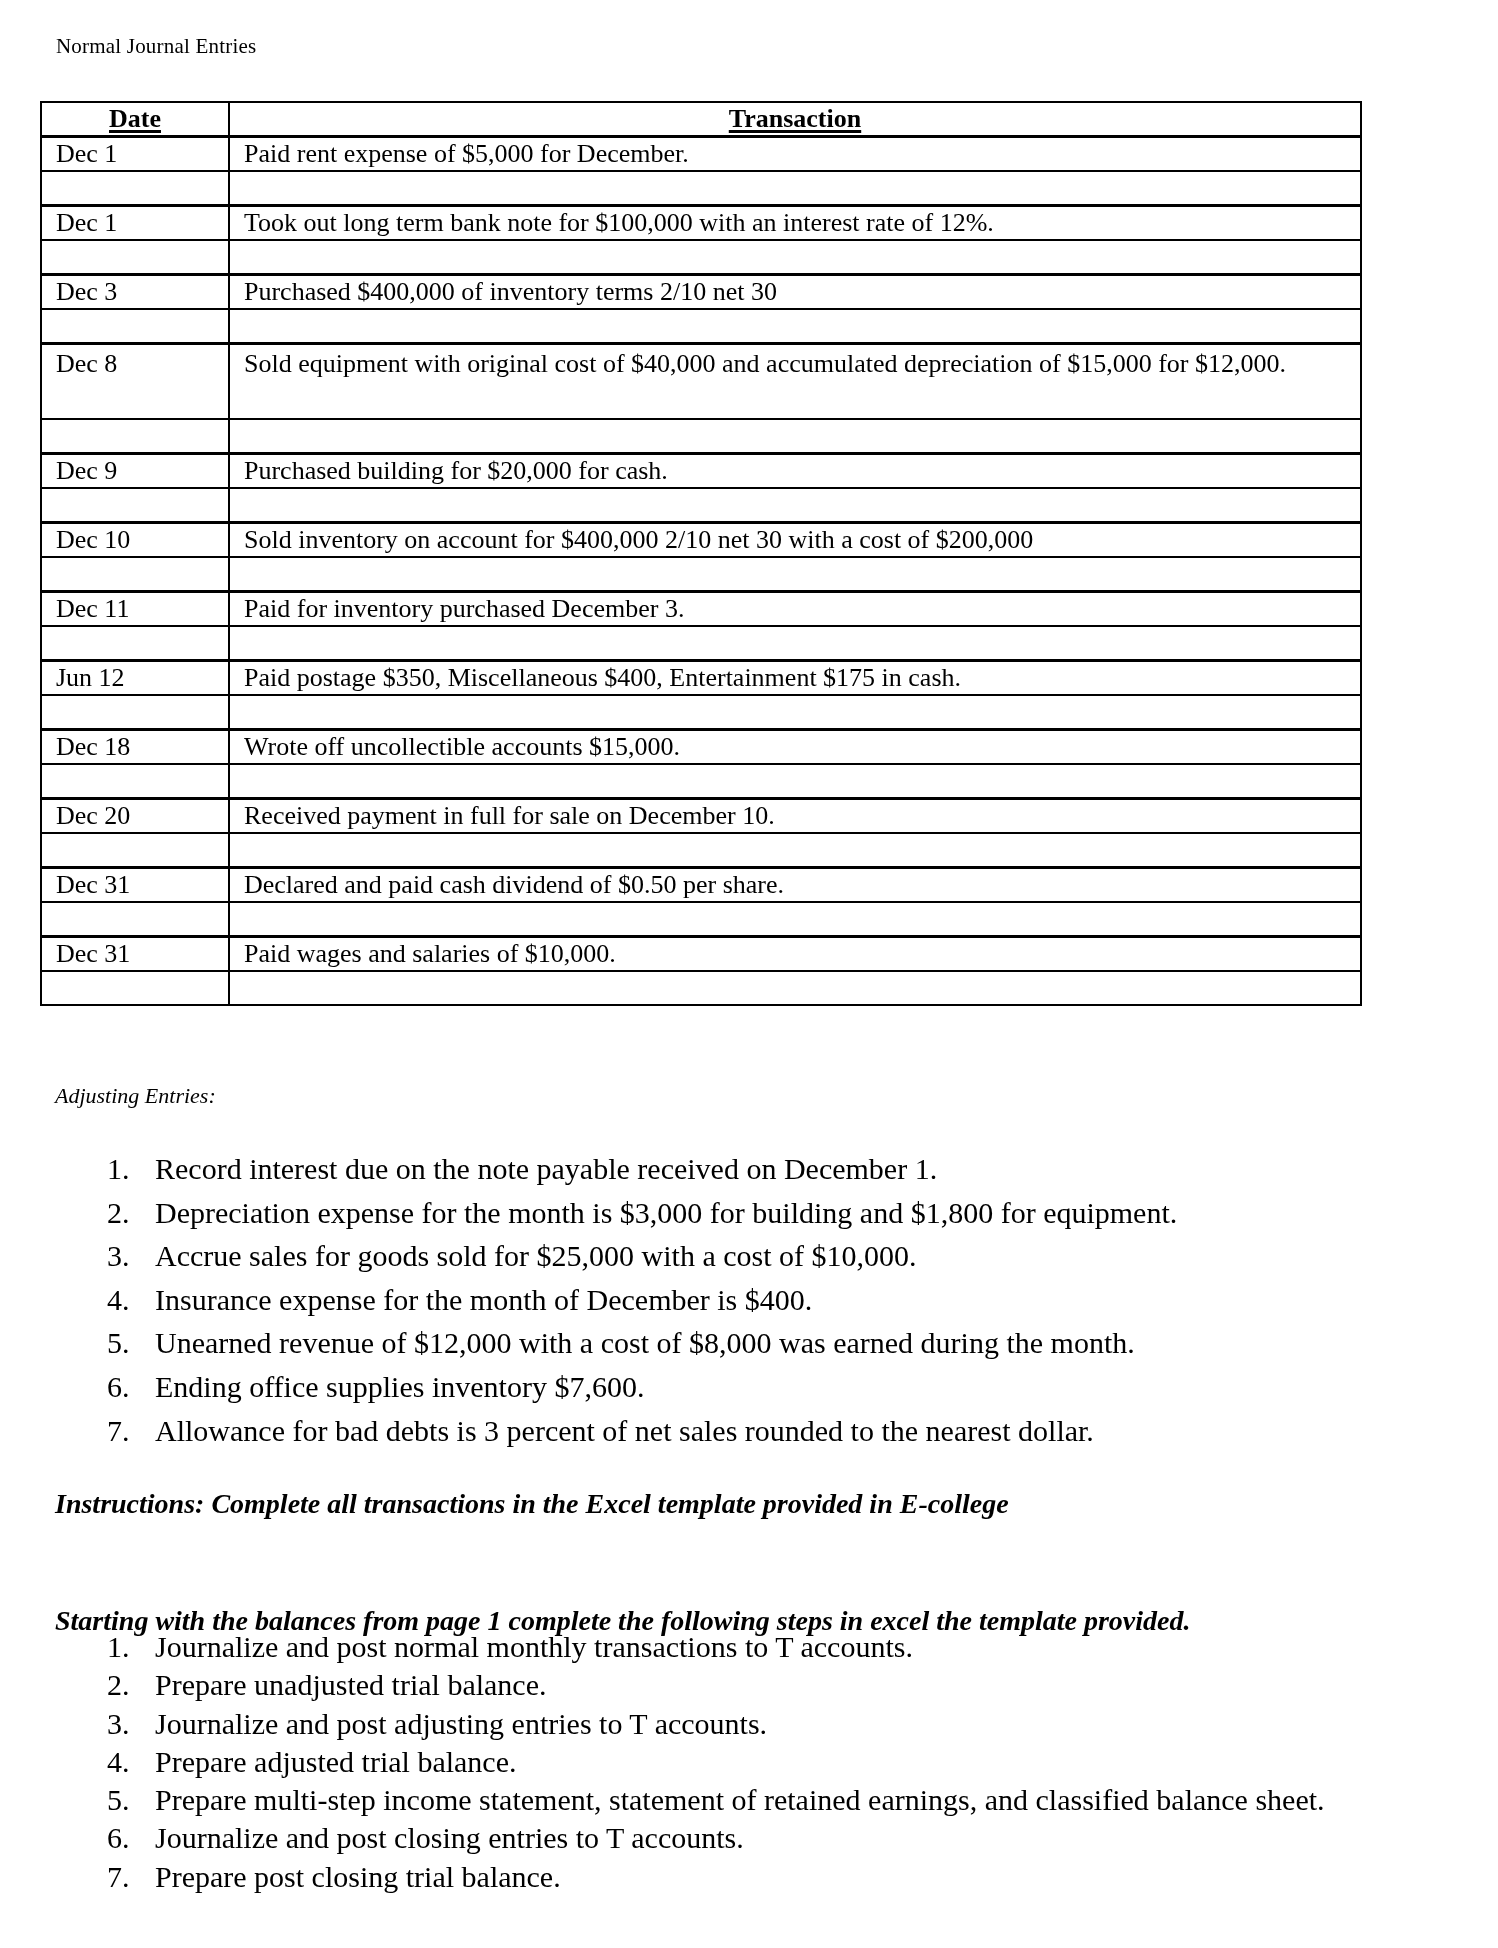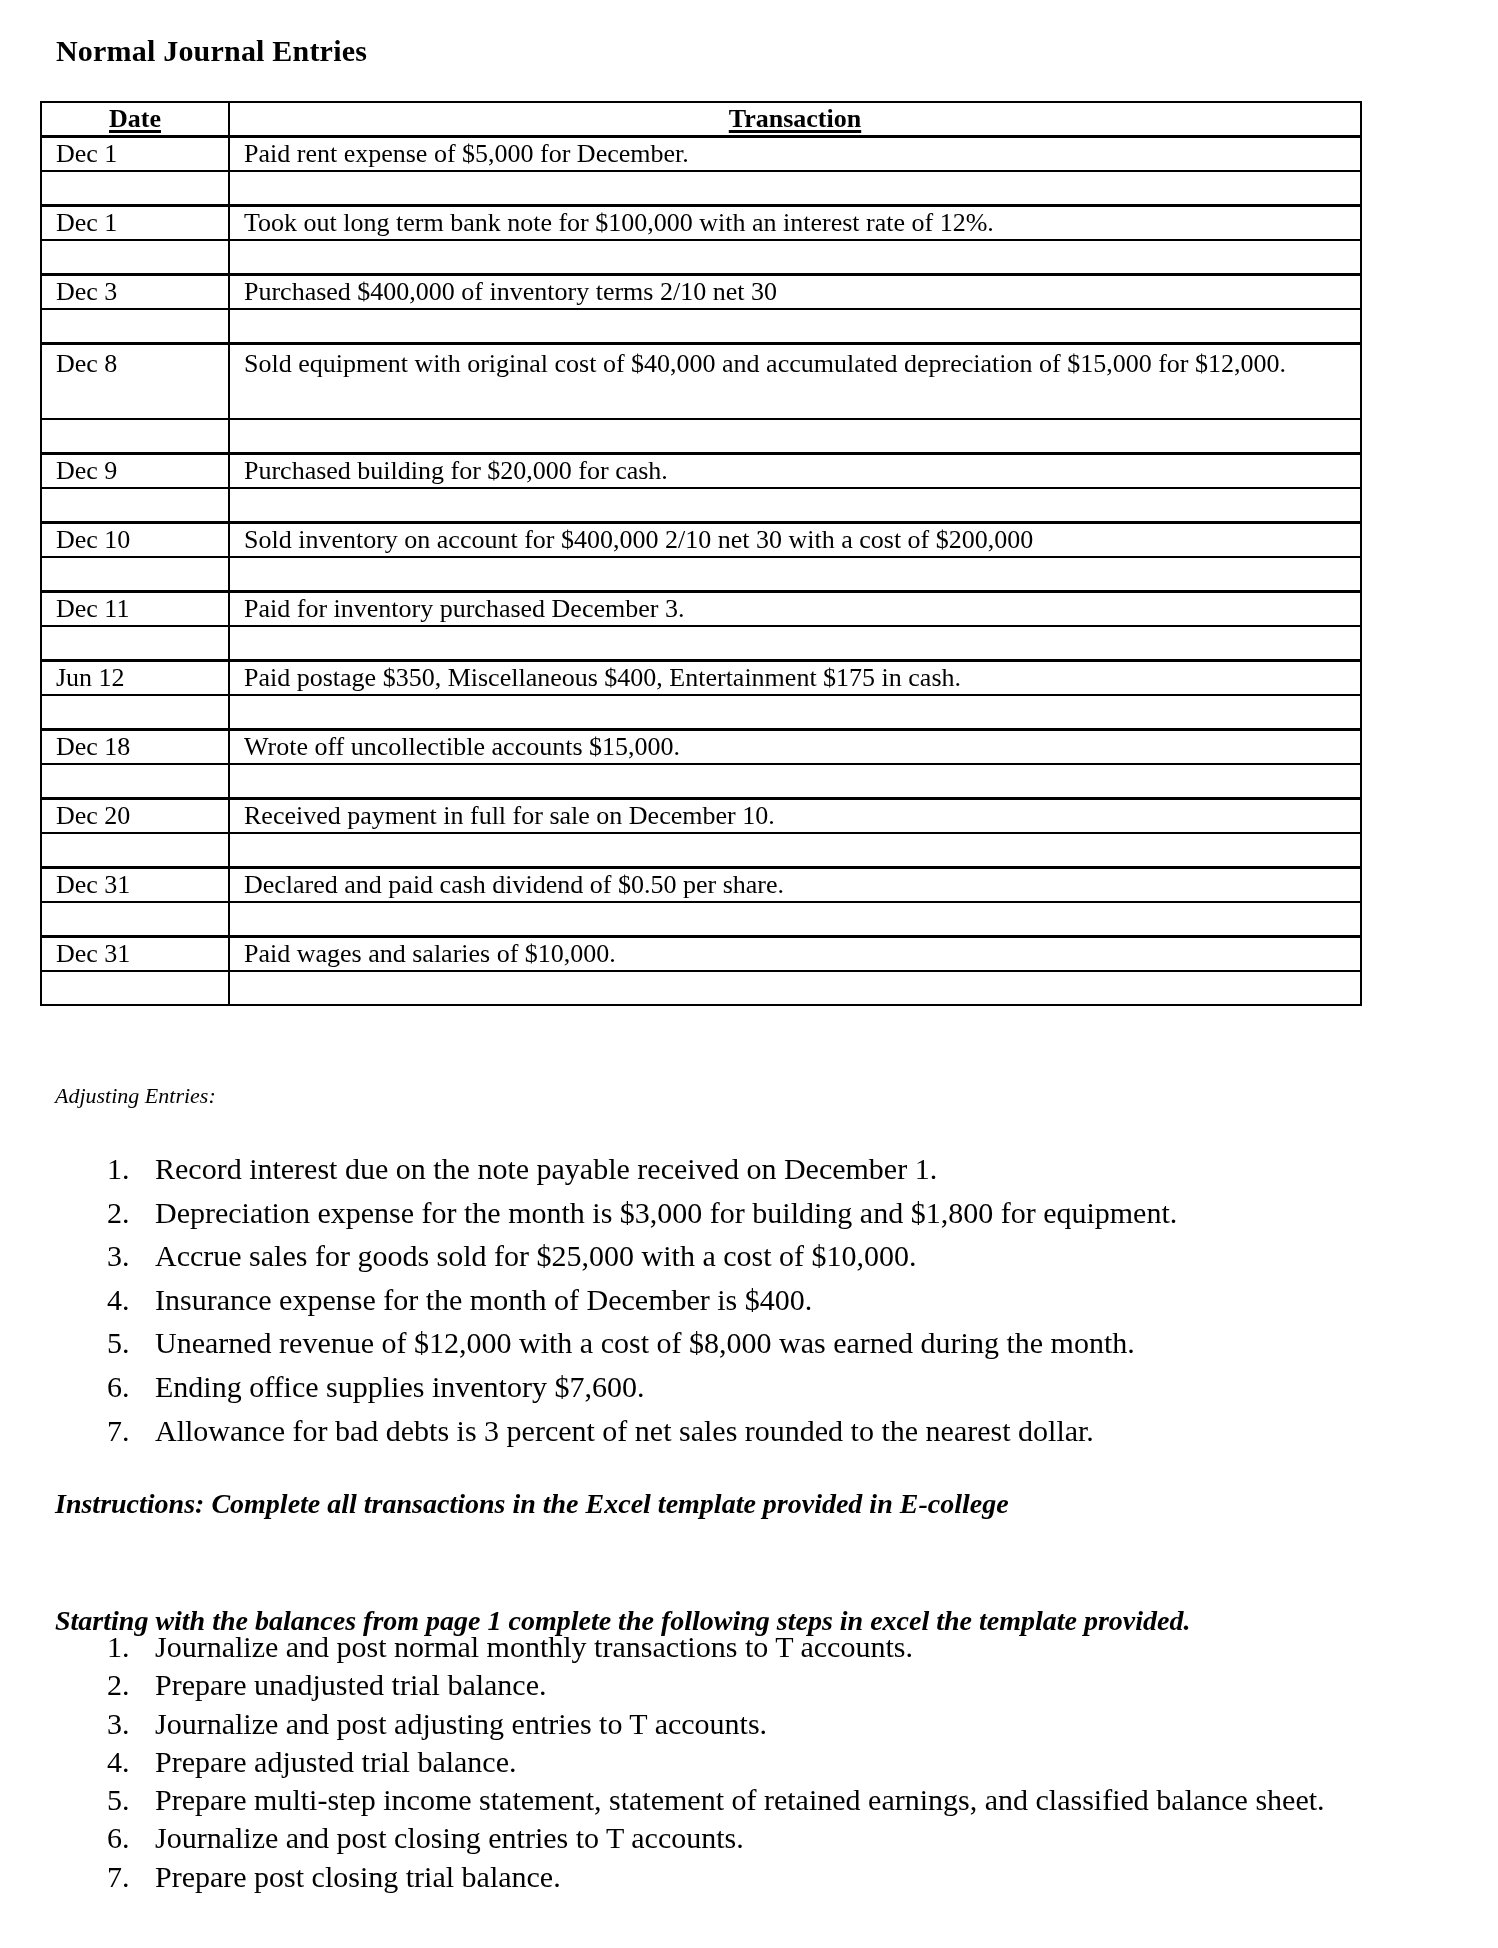--- a/index.html
+++ b/index.html
@@ -2,21 +2,21 @@
 <html><head>
 <meta charset="utf-8">
 <style>
   html, body { margin: 0; padding: 0; background: #ffffff; }
   body {
     width: 1498px; height: 1948px; position: relative; overflow: hidden;
     font-family: "Liberation Serif", "DejaVu Serif", serif; color: #000;
   }
   .title {
     position: absolute; left: 56px; top: 34px;
-    font-size: 30px; font-weight: bold; letter-spacing: 0.2px;
+    font-size: 21px; font-weight: normal; letter-spacing: 0.2px;
   }
   table.journal {
     position: absolute; left: 40px; top: 101px; width: 1322px;
     border-collapse: collapse; table-layout: fixed;
   }
   table.journal td, table.journal th {
     border: 2px solid #000; padding: 0 14px; height: 32px;
     font-size: 26px; font-weight: normal; vertical-align: top; line-height: 32px;
   }
   table.journal th { text-align: center; font-weight: bold; text-decoration: underline; text-decoration-thickness: 3px; text-underline-offset: 3px; }

